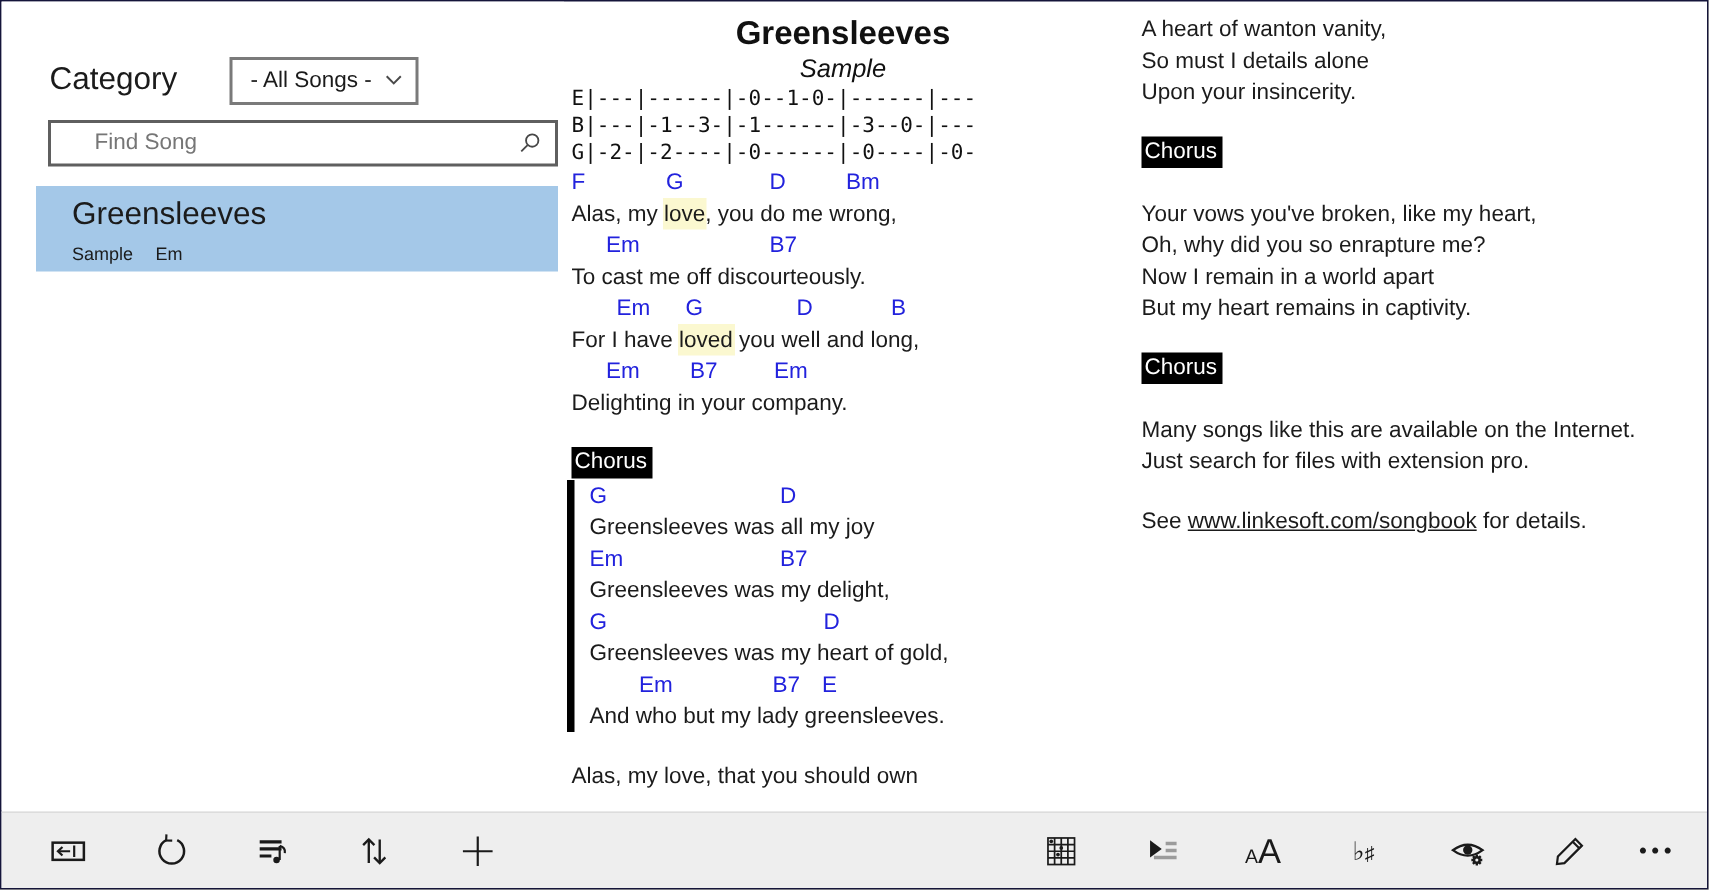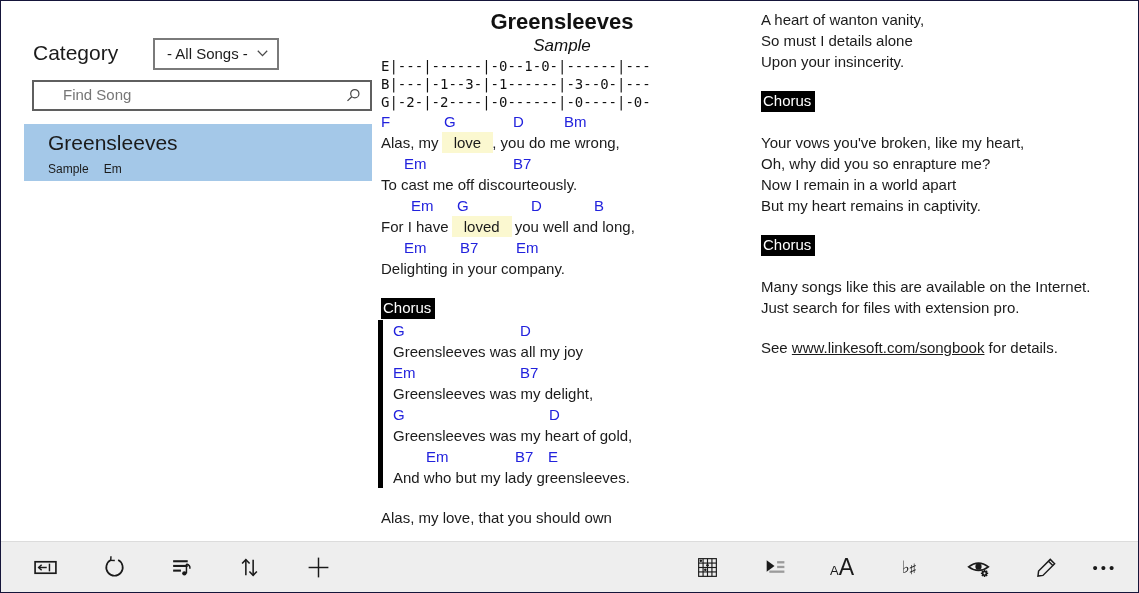--- a/index.html
+++ b/index.html
@@ -45,21 +45,21 @@
   .lyricline { font-size:15px; line-height:21px; height:21px; white-space:pre; color:#1b1b1b; }
   .chordline { position:relative; height:21px; }
   .chord { position:absolute; top:0; font-size:15px; line-height:21px; color:var(--chord,#2222dd); cursor:pointer; }
   .blankline { height:19px; }
   .labelline { height:22px; }
   .section-label {
     display:inline-block; background:var(--label-bg,#000); color:var(--label-fg,#fff);
     font-size:15px; line-height:19px; padding:0 4px 2px 2px;
   }
   .chorus-group { border-left:5px solid #000; padding-left:10px; margin-left:-3px; }
-  .hl { background:var(--hl-bg,#fbf8d0); padding:2px 12px; margin:-2px -1px; }
+  .hl { background:var(--hl-bg,#fbf8d0); padding:2px 1px; margin:-2px -1px; }
   .song-link { color:#1b1b1b; text-decoration:underline; cursor:pointer;margin-top:32px; }
   
   .toolbar {
     position:absolute; left:0; right:0; bottom:0; height:51px;
     background:var(--tb-bg,#eeeeee); border-top:1px solid #dcdcdc;
   }
   .tb-btn {
     position:absolute; top:1px; width:48px; height:48px; border:none; background:transparent;
     display:flex; align-items:center; justify-content:center; cursor:pointer; padding:0;
   }

